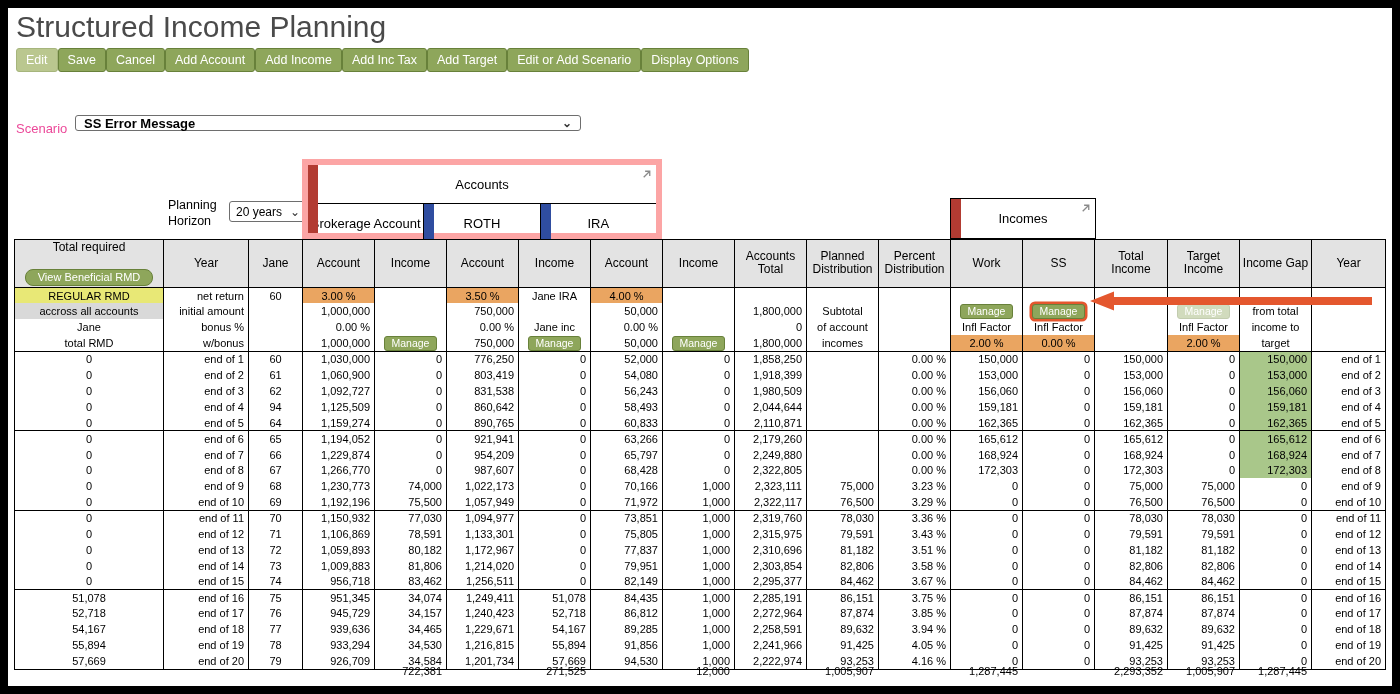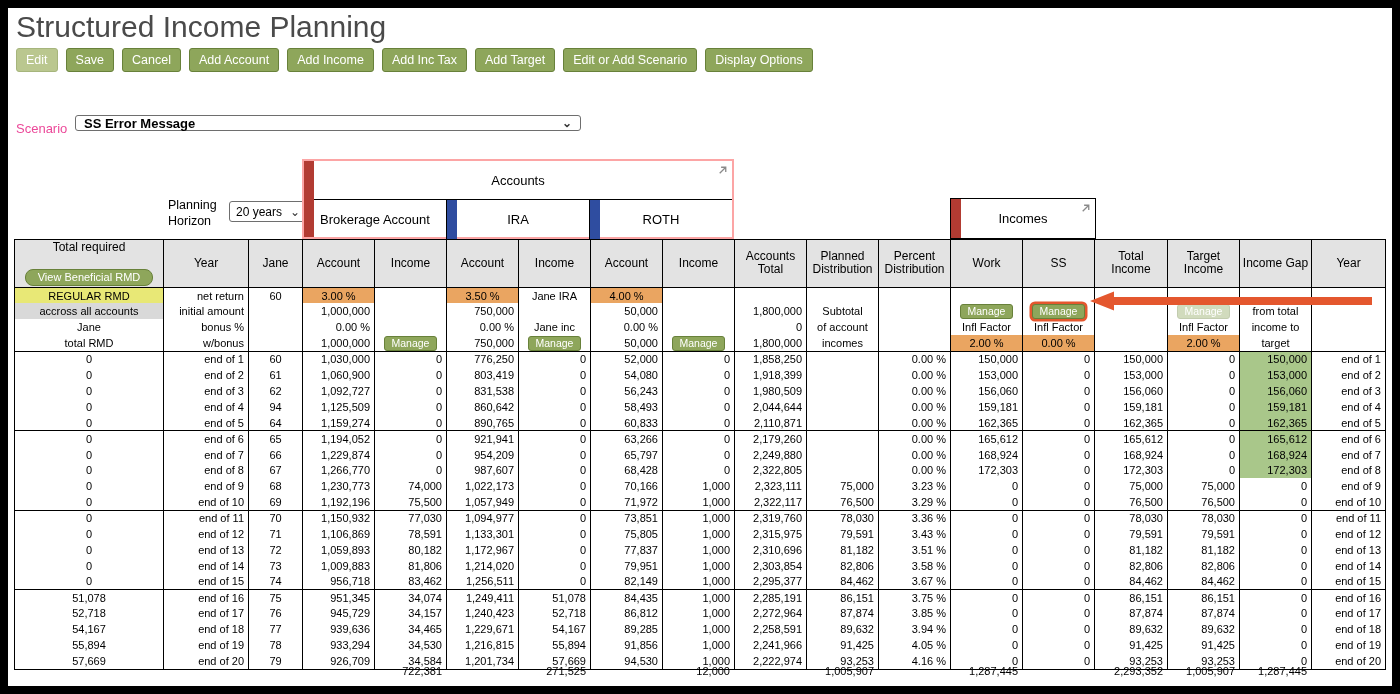--- a/index.html
+++ b/index.html
@@ -2,36 +2,36 @@
 <html><head>
 <meta charset="utf-8">
 <style>
   *{margin:0;padding:0;box-sizing:border-box;}
   html,body{width:1400px;height:694px;}
   body{font-family:"Liberation Sans",sans-serif;background:#000;}
   .page{position:relative;width:1400px;height:694px;background:#fff;border:8px solid #000;overflow:hidden;padding-left:24px;}
 
   .title{position:absolute;left:8px;top:2px;font-size:30px;color:#4a4a4a;}
 
-  .toolbar{position:absolute;left:8px;top:40px;display:flex;gap:8px;}
+  .toolbar{position:absolute;left:8px;top:40px;display:flex;gap:0;}
   .tbtn{font-family:inherit;font-size:12.5px;color:#fff;background:#8ea65b;border:1px solid #68813a;border-radius:3px;padding:4px 9px;cursor:pointer;white-space:nowrap;}
   .tbtn.disabled{background:#bac78f;border-color:#a6b57c;}
 
   .scen-label{position:absolute;left:8px;top:113px;font-size:13px;color:#ec4899;}
   .select{border:1px solid #6e6e6e;background:#fff;display:flex;align-items:center;justify-content:space-between;border-radius:3px;cursor:pointer;}
   .scenario-select{position:absolute;left:67px;top:107px;width:506px;height:16px;padding:0 8px;font-size:13px;font-weight:bold;}
   .ph-label{position:absolute;left:160px;top:190px;width:60px;font-size:12.5px;line-height:1.25;color:#000;}
   .ph-select{position:absolute;left:221px;top:193px;width:78px;height:21px;padding:0 6px;font-size:12px;}
   .chev{font-size:12px;color:#333;margin-left:4px;line-height:1;}
 
   .vbar{position:absolute;left:0;top:0;width:10px;height:100%;}
   .vbar.red{background:#b23b32;}
   .vbar.blue{background:#2f4da0;}
 
-  .accounts-box{position:absolute;left:294px;top:151px;width:432px;height:80px;border:2px solid #fca5a5;background:#fff;}
+  .accounts-box{position:absolute;left:294px;top:151px;width:360px;height:80px;border:6px solid #fca5a5;background:#fff;}
   .accounts-box>.vbar{z-index:2;}
   .grp-top{height:39px;border-bottom:1px solid #000;position:relative;display:flex;align-items:center;justify-content:center;font-size:13px;}
   .acct-names{display:flex;height:39px;}
   .acct-name{flex:1;position:relative;display:flex;align-items:center;justify-content:center;font-size:13px;border-left:1px solid #000;}
   .acct-name:first-child{border-left:none;}
   .expand{position:absolute;right:3px;top:3px;cursor:pointer;}
 
   .incomes-box{position:absolute;left:942px;top:190px;width:146px;height:41px;border:1px solid #000;display:flex;align-items:center;justify-content:center;font-size:13px;background:#fff;}
 
   table{border-collapse:collapse;table-layout:fixed;}
@@ -98,25 +98,25 @@
       <svg class="expand" width="13" height="13" viewBox="0 0 14 14">
           <path d="M4 10 L10.5 3.5 M5.5 3.5 H10.5 V8.5" stroke="#8a8a8a" stroke-width="1.4" fill="none"></path>
         </svg>
     </div>
     <div class="acct-names">
         <div class="acct-name">
           <span>Brokerage Account</span>
         </div>
         <div class="acct-name">
           <span class="vbar blue"></span>
-          <span>IRA</span>
+          <span>ROTH</span>
         </div>
         <div class="acct-name">
           <span class="vbar blue"></span>
-          <span>ROTH</span>
+          <span>IRA</span>
         </div>
       </div>
   </div>
 
   <div class="incomes-box">
     <span class="vbar red"></span>
     <span>Incomes</span>
     <svg class="expand" width="13" height="13" viewBox="0 0 14 14">
         <path d="M4 10 L10.5 3.5 M5.5 3.5 H10.5 V8.5" stroke="#8a8a8a" stroke-width="1.4" fill="none"></path>
       </svg>

